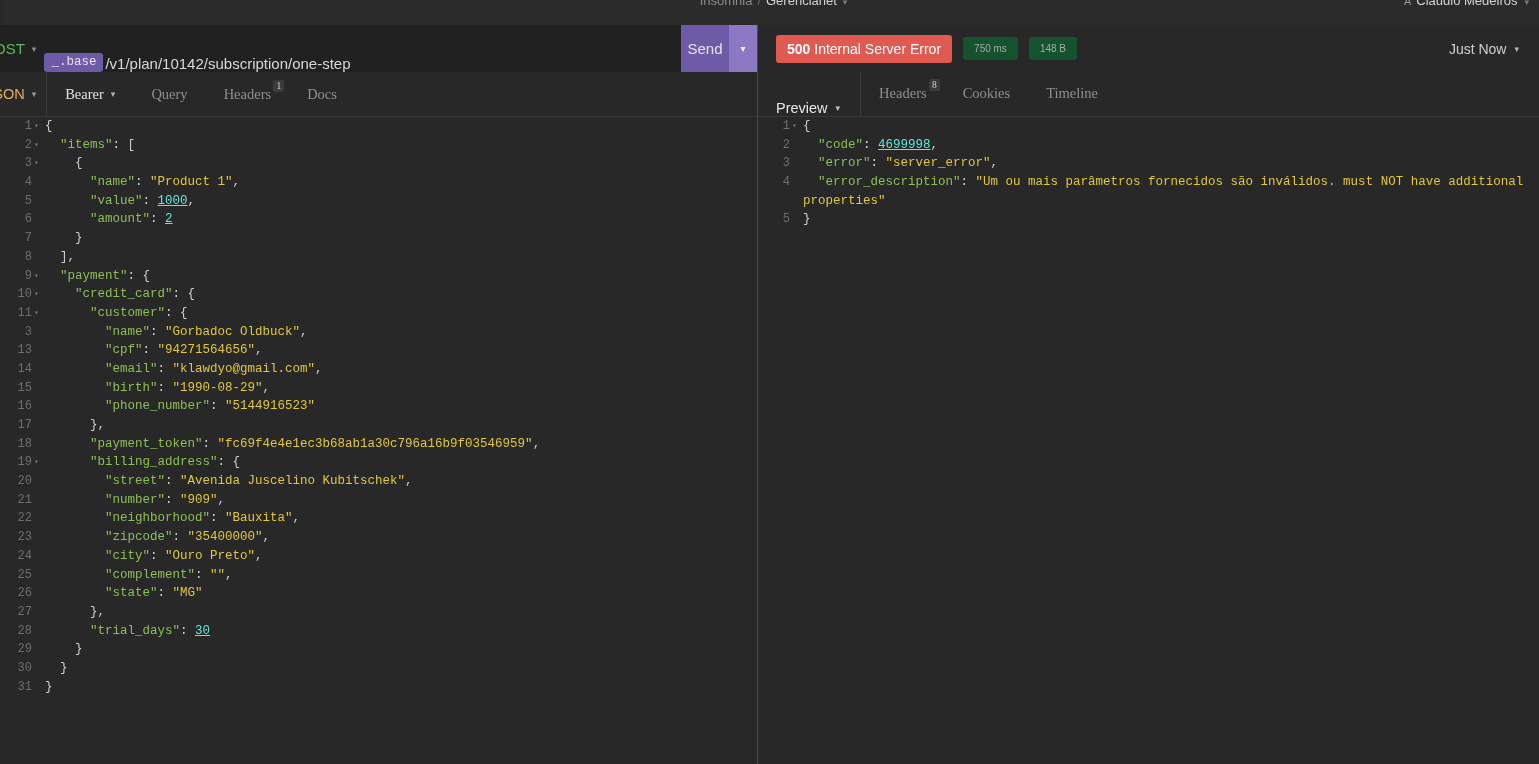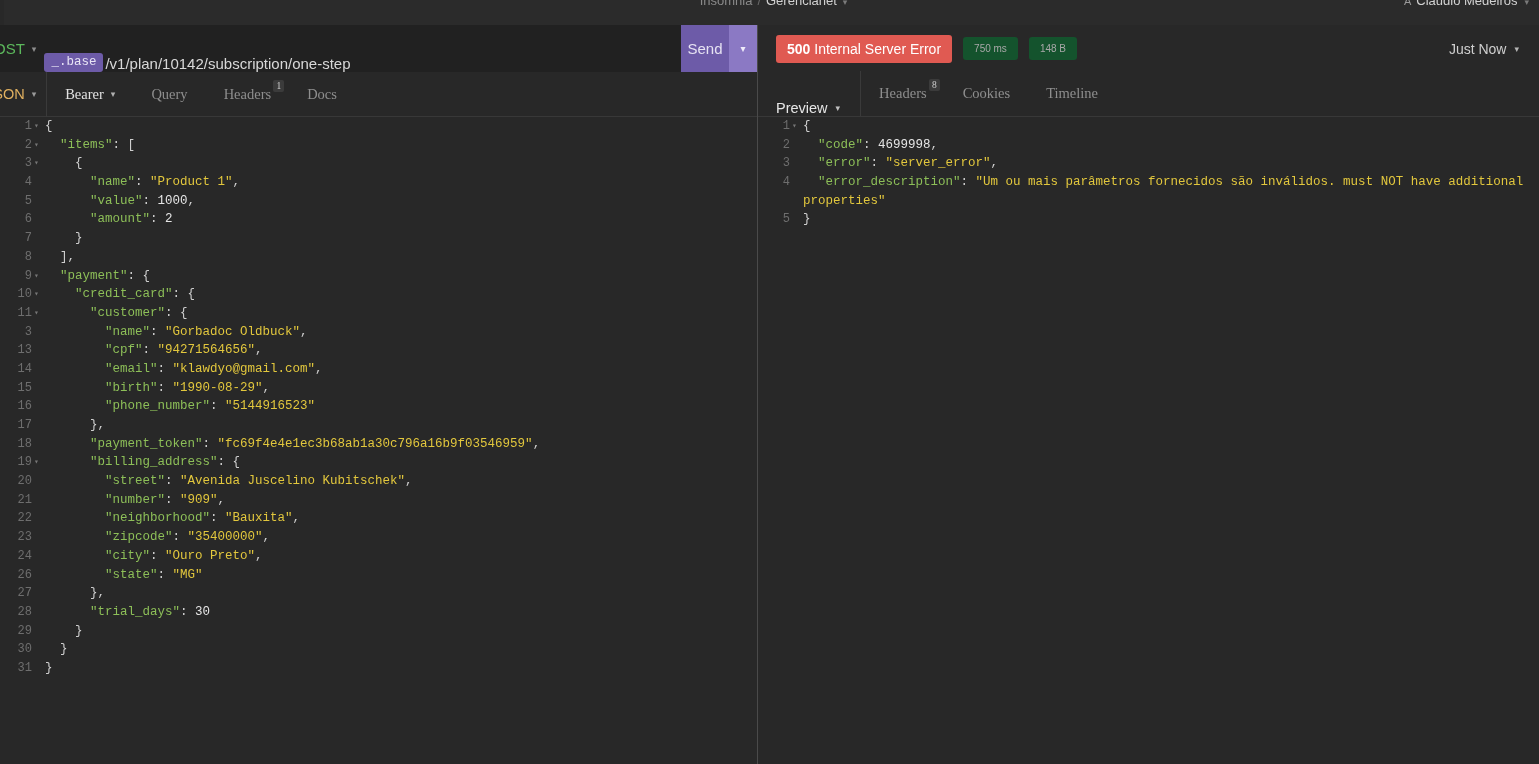--- a/index.html
+++ b/index.html
@@ -149,21 +149,21 @@
     color: #6e6e6e; font-family: "Liberation Mono", monospace; font-size: 12px;
   }
   .fold {
     position: absolute; left: 34px; top: 0; width: 10px;
     color: #777777; font-size: 8px; line-height: 18.7px;
   }
   .src { position: absolute; left: 45px; top: 0; white-space: pre; }
   .wrap-line .src { position: relative; left: 0; margin-left: 45px; }
   .k { color: #8dbf58; }   
   .s { color: #e2c73d; }   
-  .n { color: #e5e5e5; }   
+  .n { color: #5eead4; text-decoration: underline; }   
   .p { color: #cfcfcf; }
 </style>
 </head>
 <body>
 
 <div class="app">
 
   <div class="topbar">
     <div class="breadcrumb">
       <span>Insomnia</span><span class="crumb-sep">/</span><span class="crumb-active">Gerencianet</span><span class="crumb-caret">▾</span>
@@ -233,20 +233,21 @@
         <div class="code-line"><span class="gutter">15</span><span class="src"><span class="p">        </span><span class="k">"birth"</span><span class="p">: </span><span class="s">"1990-08-29"</span><span class="p">,</span></span></div>
         <div class="code-line"><span class="gutter">16</span><span class="src"><span class="p">        </span><span class="k">"phone_number"</span><span class="p">: </span><span class="s">"5144916523"</span></span></div>
         <div class="code-line"><span class="gutter">17</span><span class="src"><span class="p">      },</span></span></div>
         <div class="code-line"><span class="gutter">18</span><span class="src"><span class="p">      </span><span class="k">"payment_token"</span><span class="p">: </span><span class="s">"fc69f4e4e1ec3b68ab1a30c796a16b9f03546959"</span><span class="p">,</span></span></div>
         <div class="code-line"><span class="gutter">19</span><span class="fold">▾</span><span class="src"><span class="p">      </span><span class="k">"billing_address"</span><span class="p">: {</span></span></div>
         <div class="code-line"><span class="gutter">20</span><span class="src"><span class="p">        </span><span class="k">"street"</span><span class="p">: </span><span class="s">"Avenida Juscelino Kubitschek"</span><span class="p">,</span></span></div>
         <div class="code-line"><span class="gutter">21</span><span class="src"><span class="p">        </span><span class="k">"number"</span><span class="p">: </span><span class="s">"909"</span><span class="p">,</span></span></div>
         <div class="code-line"><span class="gutter">22</span><span class="src"><span class="p">        </span><span class="k">"neighborhood"</span><span class="p">: </span><span class="s">"Bauxita"</span><span class="p">,</span></span></div>
         <div class="code-line"><span class="gutter">23</span><span class="src"><span class="p">        </span><span class="k">"zipcode"</span><span class="p">: </span><span class="s">"35400000"</span><span class="p">,</span></span></div>
         <div class="code-line"><span class="gutter">24</span><span class="src"><span class="p">        </span><span class="k">"city"</span><span class="p">: </span><span class="s">"Ouro Preto"</span><span class="p">,</span></span></div>
+        <div class="code-line"><span class="gutter">25</span><span class="src"><span class="p">        </span><span class="k">"complement"</span><span class="p">: </span><span class="s">""</span><span class="p">,</span></span></div>
         <div class="code-line"><span class="gutter">26</span><span class="src"><span class="p">        </span><span class="k">"state"</span><span class="p">: </span><span class="s">"MG"</span></span></div>
         <div class="code-line"><span class="gutter">27</span><span class="src"><span class="p">      },</span></span></div>
         <div class="code-line"><span class="gutter">28</span><span class="src"><span class="p">      </span><span class="k">"trial_days"</span><span class="p">: </span><span class="n">30</span></span></div>
         <div class="code-line"><span class="gutter">29</span><span class="src"><span class="p">    }</span></span></div>
         <div class="code-line"><span class="gutter">30</span><span class="src"><span class="p">  }</span></span></div>
         <div class="code-line"><span class="gutter">31</span><span class="src"><span class="p">}</span></span></div>
       </div>
   </div>
 
   <div class="divider"></div>

